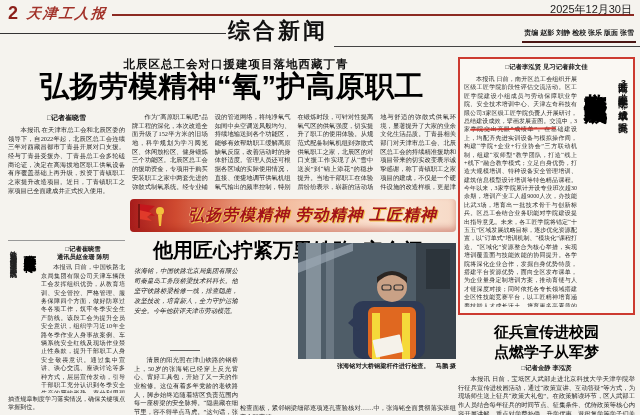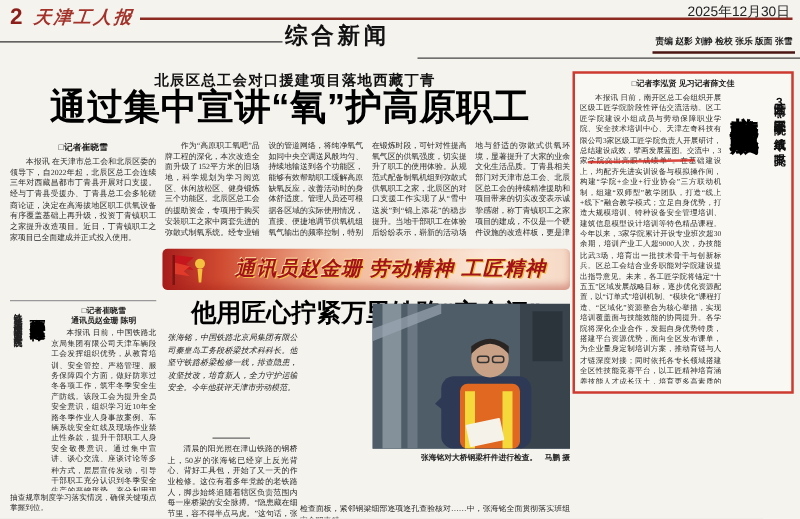--- a/index.html
+++ b/index.html
@@ -6,21 +6,21 @@
   body{width:640px;height:415px;overflow:hidden;background:#e8e5e0;
        font-family:"Liberation Sans","DejaVu Sans",sans-serif;color:#1a1a1a;}
   #page{position:relative;width:640px;height:415px;background:#f5f3ee;overflow:hidden;}
 
   
   .masthead-num{position:absolute;left:8px;top:3px;font-size:18px;font-weight:900;color:#8c1f1a;}
   .masthead-name{position:absolute;left:27px;top:5px;font-size:14px;font-weight:700;font-style:italic;
                  color:#a2322a;letter-spacing:2px;transform:skewX(-6deg);}
   .masthead-rule{position:absolute;left:112px;top:14px;width:522px;height:2px;background:#8c2a22;}
   .page-date{position:absolute;right:8px;top:2px;font-size:11px;color:#222;}
-  .section-title{position:absolute;left:228px;top:16px;font-size:18px;font-weight:900;letter-spacing:3px;color:#111;}
+  .section-title{position:absolute;left:228px;top:16px;font-size:22px;font-weight:900;letter-spacing:3px;color:#111;}
   .hdr-line-a{position:absolute;left:0;top:33px;width:226px;height:1px;background:#333;}
   .hdr-line-b{position:absolute;left:334px;top:46px;width:306px;height:1px;background:#444;}
   .staff-line{position:absolute;right:4px;top:26px;font-size:7px;font-weight:700;color:#222;
               border-bottom:2px solid #4a1512;padding:2px 2px 3px 2px;}
 
   
   .lead-kicker{position:absolute;left:12px;top:57px;width:448px;text-align:center;
                font-size:11.5px;font-weight:700;color:#111;letter-spacing:1px;}
   .lead-headline{position:absolute;left:8px;top:71px;width:448px;text-align:center;
                  font-size:29px;font-weight:900;letter-spacing:0.5px;color:#000;line-height:1.1;
@@ -98,21 +98,21 @@
   <div class="masthead-num">2</div>
   <div class="masthead-name">天津工人报</div>
   <div class="masthead-rule"></div>
   <div class="page-date">2025年12月30日</div>
   <div class="section-title">综合新闻</div>
   <div class="hdr-line-a"></div>
   <div class="hdr-line-b"></div>
   <div class="staff-line">责编 赵影 刘静 检校 张乐 版面 张雪</div>
 
   <div class="lead-kicker">北辰区总工会对口援建项目落地西藏丁青</div>
-  <div class="lead-headline">通过集中宣讲“氧”护高原职工</div>
+  <div class="lead-headline">弘扬劳模精神“氧”护高原职工</div>
   <div class="lead-col1">
     <div class="byline">□记者崔晓雪</div>
     <p class="serifbody">本报讯 在天津市总工会和北辰区委的领导下，自2022年起，北辰区总工会连续三年对西藏昌都市丁青县开展对口支援。经与丁青县受援办、丁青县总工会多轮磋商论证，决定在高海拔地区职工供氧设备有序覆盖基础上再升级，投资丁青镇职工之家提升改造项目。近日，丁青镇职工之家项目已全面建成并正式投入使用。</p>
   </div>
   <div class="lead-mid">
     <p class="serifbody">作为“高原职工氧吧”品牌工程的深化，本次改造全面升级了152平方米的旧场地，科学规划为学习阅览区、休闲放松区、健身锻炼三个功能区。北辰区总工会的援助资金，专项用于购买安装职工之家中两套先进的弥散式制氧系统。经专业铺设的管道网络，将纯净氧气如同中央空调送风般均匀、持续地输送到各个功能区，能够有效帮助职工缓解高原缺氧反应，改善活动时的身体舒适度。管理人员还可根据各区域的实际使用情况，直接、便捷地调节供氧机组氧气输出的频率控制，特别在锻炼时段，可针对性提高氧气区的供氧强度，切实提升了职工的使用体验。从规范式配备制氧机组到弥散式供氧职工之家，北辰区的对口支援工作实现了从“雪中送炭”到“锦上添花”的稳步提升。当地干部职工在体验后纷纷表示，崭新的活动场地与舒适的弥散式供氧环境，显著提升了大家的业余文化生活品质。丁青县相关部门对天津市总工会、北辰区总工会的持续精准援助和项目带来的切实改变表示诚挚感谢，称丁青镇职工之家项目的建成，不仅是一个硬件设施的改造样板，更是津昌两地工会情谊与民族团结的生动见证，充分彰显了对口支援的深厚情谊和工会组织的责任担当。</p>
   </div>
 
   <div class="left-divider"></div>
   <div class="left-art">
@@ -129,21 +129,21 @@
   </div>
 
   <div class="banner">
     <svg class="banner-flag" viewBox="0 0 36 28">
       <polygon points="6,2 22,4 16,9 22,14 6,12" fill="#c4161c"></polygon>
       <polygon points="6,8 19,11 14,15 19,19 6,17" fill="#e03a2a"></polygon>
       <rect x="5" y="2" width="2" height="24" fill="#7a1511"></rect>
       <circle cx="27" cy="9" r="4" fill="#f3c13d"></circle>
       <path d="M25 13 L29 13 L28 24 L26 24 Z" fill="#f3c13d"></path>
     </svg>
-    <div class="banner-text">通讯员赵金珊 劳动精神 工匠精神</div>
+    <div class="banner-text">弘扬劳模精神 劳动精神 工匠精神</div>
   </div>
 
   <div class="feature-headline">他用匠心拧紧万里铁路“安全阀”</div>
   <div class="feature-intro">张海铭，中国铁路北京局集团有限公司秦皇岛工务段桥梁技术科科长。他坚守铁路桥梁检修一线，排查隐患，攻坚技改，培育新人，全力守护运输安全。今年他获评天津市劳动模范。</div>
   <div class="intro-rule"></div>
   <div class="feature-body">
     <p class="serifbody">清晨的阳光照在津山铁路的钢桥上，50岁的张海铭已经穿上反光背心、背好工具包，开始了又一天的作业检修。这位有着多年党龄的老铁路人，脚步始终追随着辖区负责范围内每一座桥梁的安全脉搏。“隐患藏在细节里，容不得半点马虎。”这句话，张海铭时常挂在嘴边。在一次津山铁路巡检中，他俯身细察，敏锐察觉到一处桥梁支座的细微变化。</p>
   </div>
 
   <div class="feature-photo">
@@ -178,14 +178,22 @@
     <div class="box-flex">
       <div class="box-body">
         <p class="serifbody">本报讯 日前，南开区总工会组织开展区级工匠学院阶段性评估交流活动。区工匠学院建设小组成员与劳动保障职业学院、安全技术培训中心、天津左奇科技有限公司3家区级工匠学院负责人开展研讨，总结建设成效，擘画发展蓝图。交流中，3家学院交出亮眼“成绩单”。在基础建设上，均配齐先进实训设备与模拟操作间，构建“学院+企业+行业协会”三方联动机制，组建“双师型”教学团队，打造“线上+线下”融合教学模式；立足自身优势，打造大规模培训、特种设备安全管理培训、建筑信息模型设计培训等特色精品课程。今年以来，3家学院累计开设专业班次超30余期，培训产业工人超9000人次，办技能比武3场，培育出一批技术骨干与创新标兵。区总工会结合业务职能对学院建设提出指导意见。未来，各工匠学院将锚定“十五五”区域发展战略目标，逐步优化资源配置，以“订单式”培训机制、“模块化”课程打造、“区域化”资源整合为核心举措，实现培训覆盖面与技能效能的协同提升。各学院将深化企业合作，发掘自身优势特质，搭建平台资源优势，面向全区发布课单，为企业量身定制培训方案，推动育链与人才链深度对接；同时依托各专长领域搭建全区性技能竞赛平台，以工匠精神培育涵养技能人才成长沃土，培育更多高素质的高技能人才，为南开区产业升级和高质量发展提供坚实的技能人才支撑。</p>
       </div>
       <div class="v-text box-headline">产教融合赋能区域发展</div>
       <div class="v-text box-kicker">南开区3家工匠学院“成绩单”亮眼</div>
     </div>
   </div>
   <div class="red-mark"></div>
 
+  <div class="recruit">
+    <p class="recruit-h">征兵宣传进校园</p>
+    <p class="recruit-h">点燃学子从军梦</p>
+    <div class="recruit-byline">□记者金静 李泓贤</div>
+    <div class="recruit-body">
+      <p class="serifbody">本报讯 日前，宝坻区人武部走进北京科技大学天津学院举行征兵宣传进校园活动，通过“政策宣讲、互动答疑”等方式，为现场师生送上征兵“政策大礼包”。在政策解读环节，区人武部工作人员结合每年征兵的时间节点、征集条件、优待政策等核心内容开展讲解，重点对学费补偿、升学优惠、退役复学等学子们关心的热点问题逐条解读。</p>
+    </div>
+  </div>
 
 </div>
 
 </body></html>

